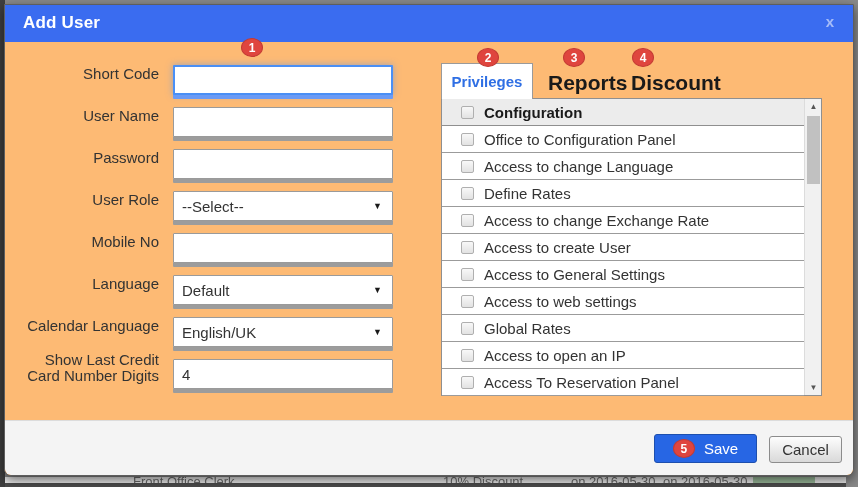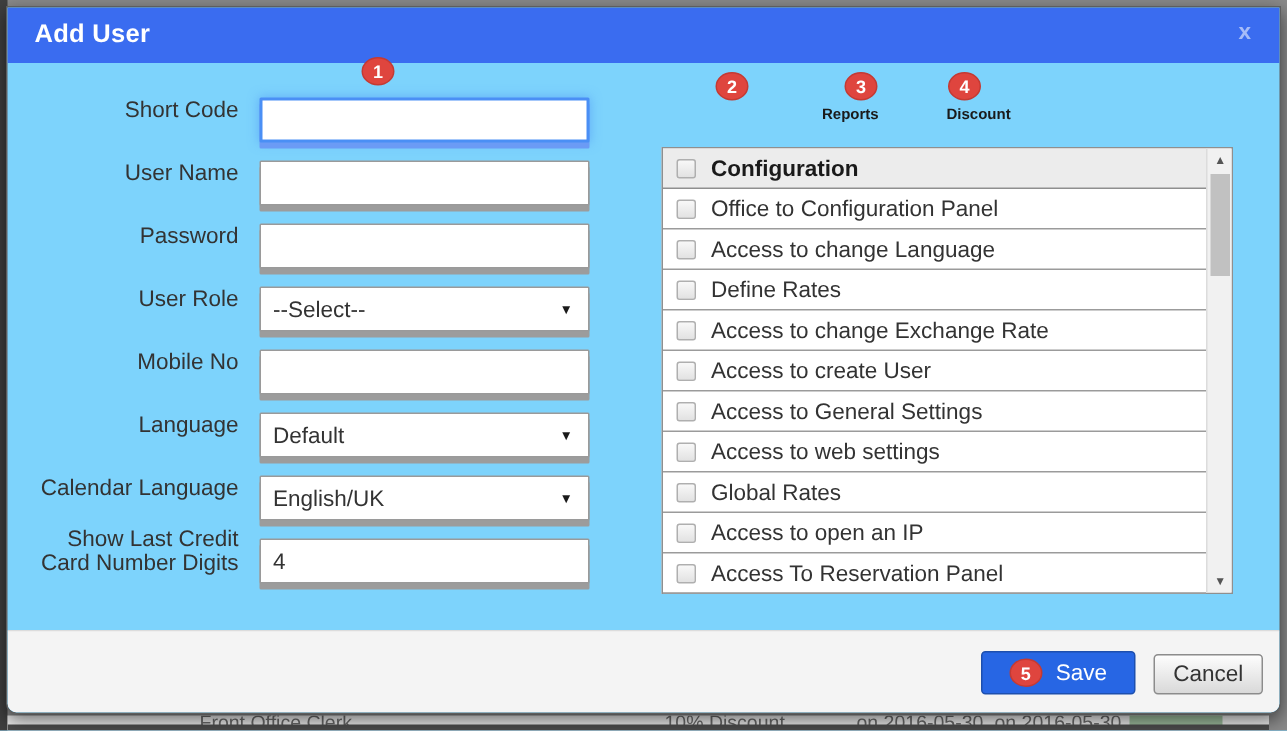--- a/index.html
+++ b/index.html
@@ -23,21 +23,21 @@
   .bg-cell-0 { left:128px; }
   .bg-cell-1 { left:438px; }
   .bg-cell-2 { left:566px; }
   .bg-cell-3 { left:658px; }
   .bg-badge  { position:absolute; left:748px; top:0; width:62px; height:12px; background:#9dbd9d; border-radius:2px; }
   .backdrop-bottom .bgline { position:absolute; left:0; right:0; bottom:0; height:4px; background:#4c4c4c; }
 
   
   .modal {
     position:absolute; left:4px; top:4px; width:850px; height:472px;
-    background:#7dd3fc;
+    background:#fdba74;
     border:1px solid #5e5e5e;
     border-radius:0 0 7px 7px;
     box-shadow:0 4px 12px rgba(0,0,0,.55);
     overflow:hidden;
   }
   .modal-header {
     position:absolute; left:0; top:0; right:0; height:37px;
     background:#3a6cf0;
   }
   .modal-title {
@@ -96,34 +96,34 @@
 
   
   .tab-active {
     position:absolute; left:436px; top:58px; width:92px; height:36px;
     background:#fff; border:1px solid #9a9a9a; border-bottom:none;
     z-index:10;
     display:flex; align-items:center; justify-content:center;
     font-size:15px; font-weight:bold; color:#2f6fe4; cursor:pointer;
   }
   .tab-inactive {
-    position:absolute; top:66px; font-size:10px; font-weight:bold; color:#1a1a1a; cursor:pointer;
+    position:absolute; top:66px; font-size:21px; font-weight:bold; color:#1a1a1a; cursor:pointer;
   }
   .tab-reports  { left:543px; }
   .tab-discount { left:626px; }
 
   
   .priv-list {
     position:absolute; left:436px; top:93px; width:381px; height:298px;
     border:1px solid #8f8f8f; background:#fff;
   }
   .priv-row {
     height:27px; display:flex; align-items:center;
     border-bottom:1px solid #9b9b9b;
-    padding-left:9px; font-size:15px; color:#333;
+    padding-left:19px; font-size:15px; color:#333;
     width:362px;
   }
   .priv-row.group { background:#ececec; font-weight:bold; color:#1a1a1a; border-bottom:1px solid #8f8f8f; }
   .checkbox {
     width:13px; height:13px; flex:0 0 auto;
     border:1px solid #afafaf; border-radius:2px;
     background:linear-gradient(#f8f8f8,#e2e2e2);
     margin-right:10px; cursor:pointer;
   }
   
@@ -244,20 +244,21 @@
       </div>
     </div>
 
     <div class="form-row">
       <div class="form-label">Show Last Credit Card Number Digits</div>
       <div class="field-wrap"><input class="text-input" value="4" style=""></div>
     </div>
 
   </div>
 
+  <div class="tab-active">Privileges</div>
   <div class="tab-inactive tab-reports">Reports</div>
   <div class="tab-inactive tab-discount">Discount</div>
 
   <div class="priv-list">
 
     <div class="priv-row group">
       <span class="checkbox"></span>
       <span>Configuration</span>
     </div>
 

